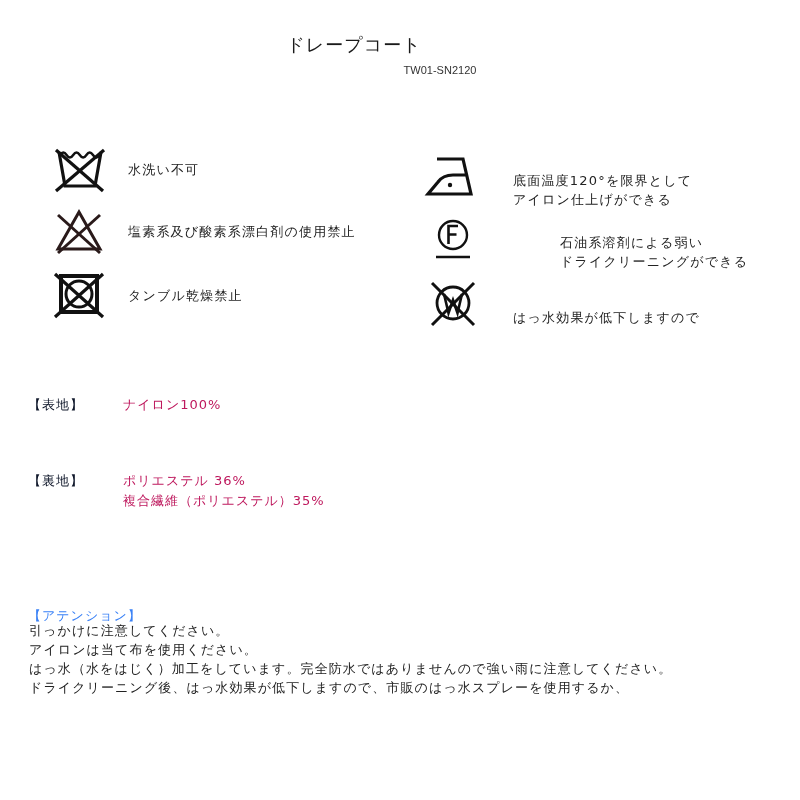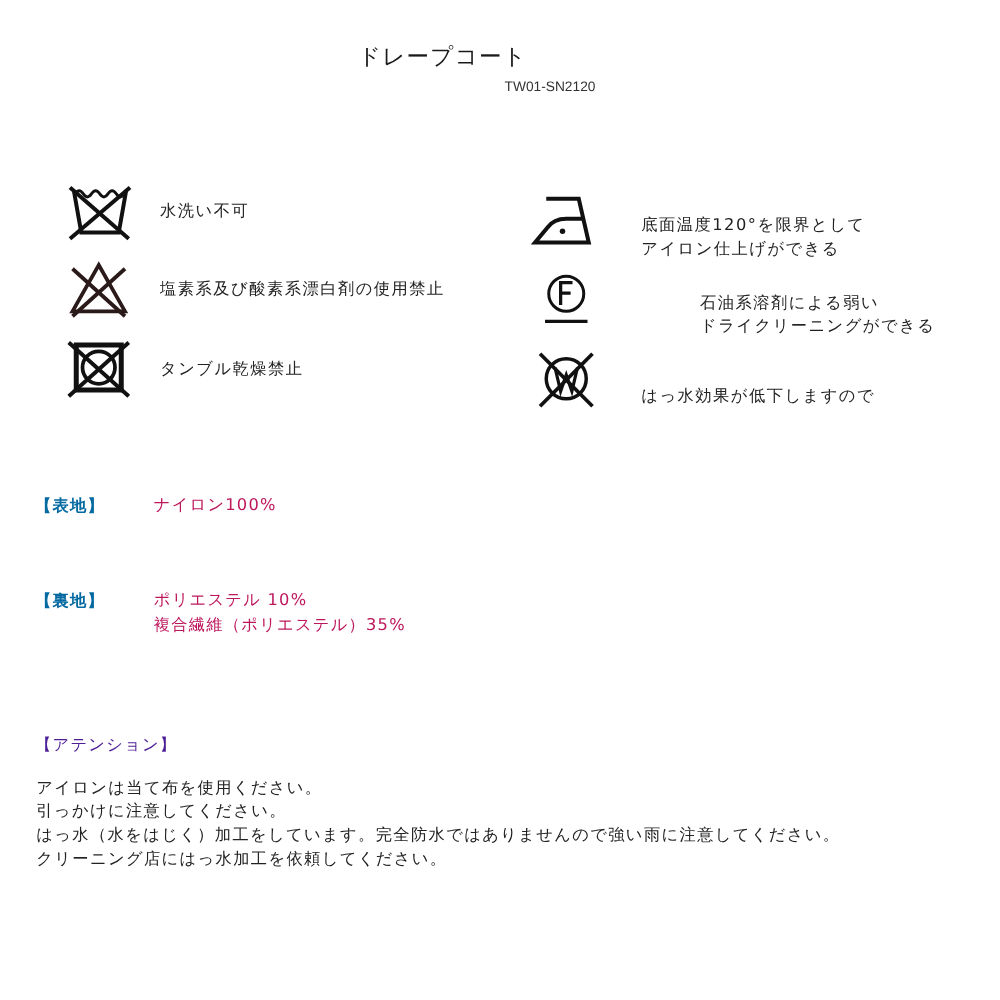--- a/index.html
+++ b/index.html
@@ -54,38 +54,37 @@
       color: #222222;
       white-space: pre-line;
     }
     .left .care-label { margin-left: 20px; }
     .right .care-label { margin-left: 32px; margin-top: 26px; }
 
     .material-label {
       position: absolute;
       font-size: 13px;
       letter-spacing: 1px;
-      color: #0369a1;
-      font-weight: bold;
+      color: #0f172a;
     }
     .material-value {
       position: absolute;
       left: 123px;
       font-size: 13px;
       letter-spacing: 1px;
       line-height: 20px;
       color: #be185d;
     }
     .attention-heading {
       position: absolute;
       left: 28px;
-      top: 587px;
-      font-size: 13px;
-      letter-spacing: 1px;
-      color: #4c1d95;
+      top: 607px;
+      font-size: 13px;
+      letter-spacing: 1px;
+      color: #3b82f6;
     }
     .attention-lines {
       position: absolute;
       left: 29px;
       top: 621px;
       font-size: 13px;
       line-height: 19px;
       letter-spacing: 1.1px;
       color: #222222;
       margin: 0;
@@ -179,26 +178,26 @@
 </div>
 
 <div>
   <div class="material-label" style="left:28px; top:396px;">【表地】</div>
   <div class="material-value" style="top:395px;">
     <div>ナイロン100%</div>
   </div>
 
   <div class="material-label" style="left:28px; top:472px;">【裏地】</div>
   <div class="material-value" style="top:471px;">
-    <div>ポリエステル 10%</div>
+    <div>ポリエステル 36%</div>
     <div>複合繊維（ポリエステル）35%</div>
   </div>
 </div>
 
 <div>
   <div class="attention-heading">【アテンション】</div>
   <ul class="attention-lines">
+    <li>引っかけに注意してください。</li>
     <li>アイロンは当て布を使用ください。</li>
-    <li>引っかけに注意してください。</li>
     <li>はっ水（水をはじく）加工をしています。完全防水ではありませんので強い雨に注意してください。</li>
-    <li>クリーニング店にはっ水加工を依頼してください。</li>
+    <li>ドライクリーニング後、はっ水効果が低下しますので、市販のはっ水スプレーを使用するか、</li>
   </ul>
 </div>
 
 </body></html>

